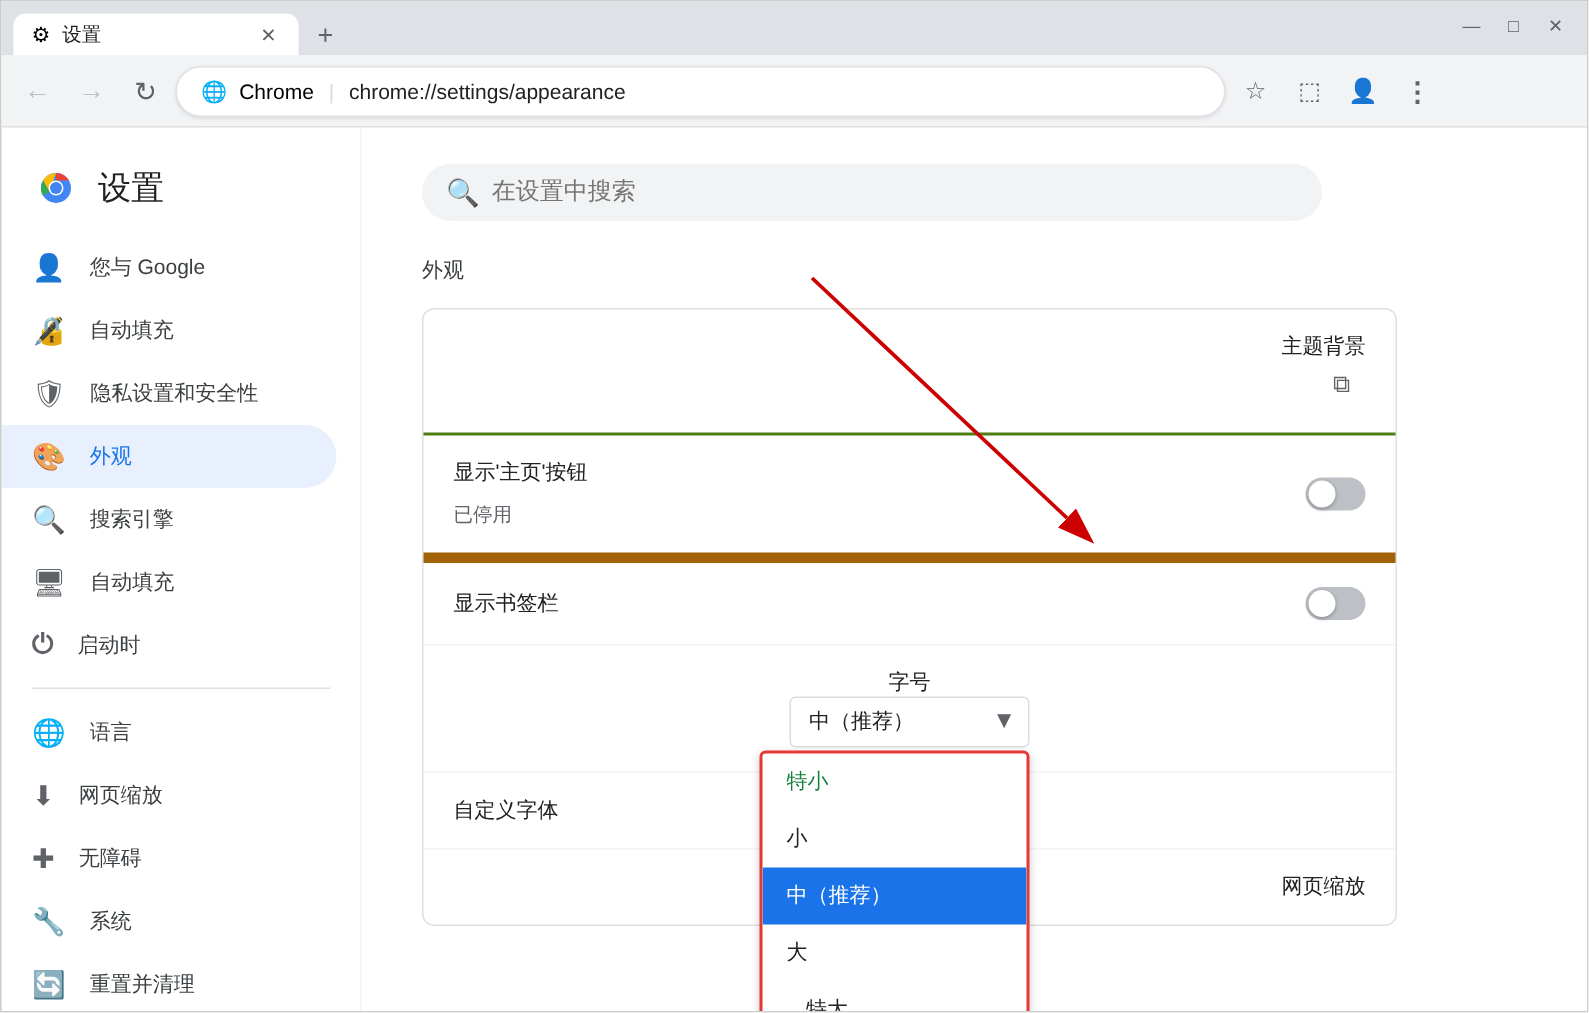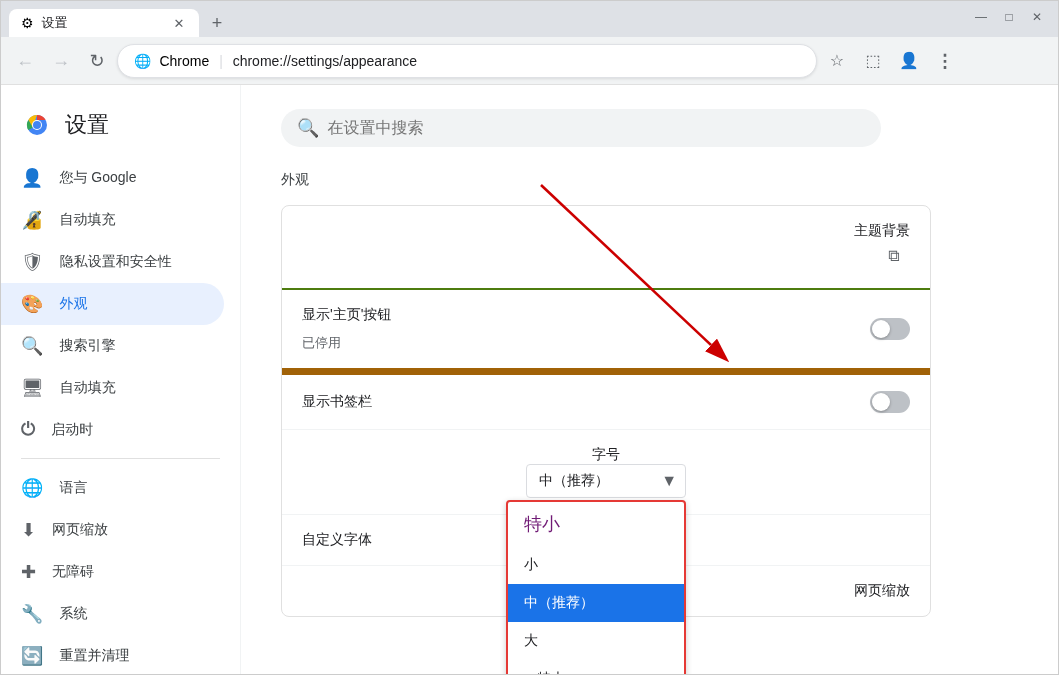--- a/index.html
+++ b/index.html
@@ -202,21 +202,21 @@
             <div style="font-size:14px; color:#202124;">字号</div>
           </div>
 
           <div style="position:relative;">
             <div style="height:34px; border:1px solid #dadce0; border-radius:4px; padding:0 32px 0 12px; font-size:14px; color:#202124; background:white; cursor:pointer; display:flex; align-items:center; min-width:160px; position:relative;">
               <span>中（推荐）</span>
               <span style="position:absolute; right:8px; top:50%; transform:translateY(-50%); color:#5f6368; font-size:16px;">▼</span>
             </div>
 
             <div style="position:absolute; top:100%; right:0; background:white; border-radius:4px; box-shadow:0 2px 6px rgba(0,0,0,0.2); z-index:1000; min-width:180px; overflow:hidden; border:2px solid #e53935; margin-top:2px;">
-              <div style="padding:10px 16px; font-size:18px; color:#701a75; cursor:pointer;">
+              <div style="padding:10px 16px; font-size:14px; color:#15803d; cursor:pointer;">
                 <span>特小</span>
               </div>
               <div style="padding:10px 16px; font-size:14px; color:#202124; cursor:pointer;">
                 <span>小</span>
               </div>
               <div style="padding:10px 16px; font-size:14px; color:white; cursor:pointer; background:#1a73e8;">
                 <span>中（推荐）</span>
               </div>
               <div style="padding:10px 16px; font-size:14px; color:#202124; cursor:pointer;">
                 <span>大</span>

